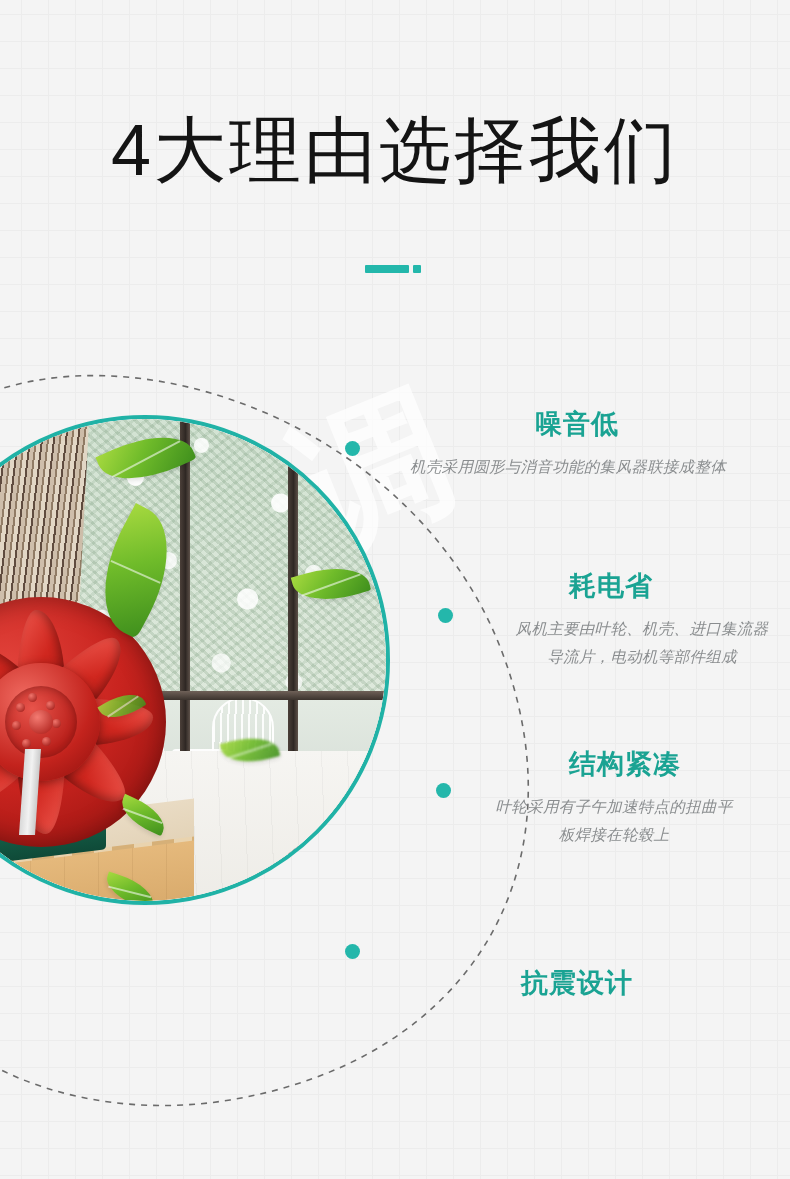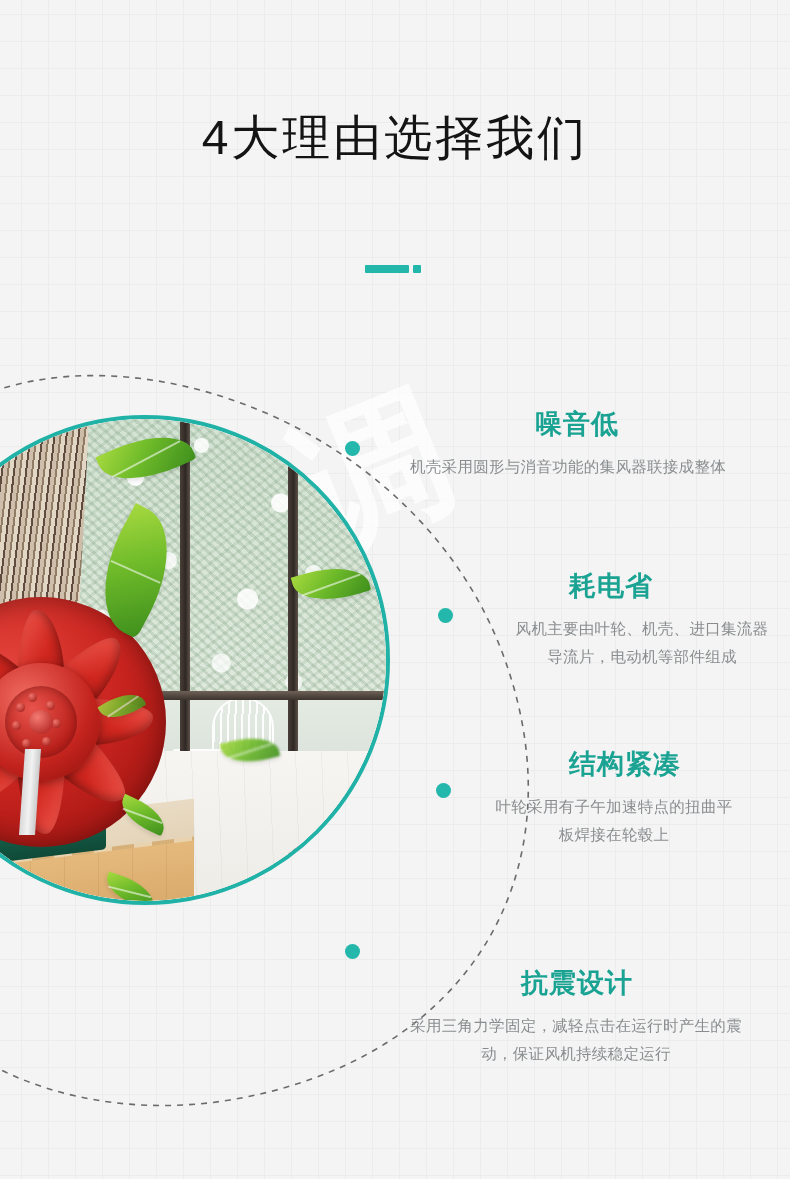--- a/index.html
+++ b/index.html
@@ -37,21 +37,21 @@
   .wm2{ left:-120px; top:430px; font-size:140px; color:rgba(255,255,255,.55); }
 
   
   .header{ position:absolute; left:0; right:0; top:84px; text-align:center; }
   .eyebrow{
     font-size:35px; color:#1f1f1f; letter-spacing:2.5px;
     font-weight:300; line-height:1;
   }
   .headline{
     margin-top:28px;
-    font-size:48px; color:#141414; letter-spacing:3px;
+    font-size:72px; color:#141414; letter-spacing:3px;
     font-weight:400; line-height:1.08;
   }
   .divider{
     position:absolute; top:264px; left:0; right:0;
     height:10px;
   }
   .divider .bar{
     position:absolute; left:365px; top:1px;
     width:44px; height:8px; background:#23b7ab; border-radius:1px;
   }
@@ -250,20 +250,21 @@
   
   .feature{ position:absolute;text-align:center; }
   .f-title{
     font-size:27px; font-weight:bold; color:#1aa393;
     letter-spacing:1px; line-height:1.1; white-space:nowrap;
   }
   .f-desc{
     margin-top:13px;
     font-size:15.5px; color:#8a8d8f; line-height:1.82;
     letter-spacing:.3px;
+    font-style:italic;
   }
   .node{
     position:absolute; width:15px; height:15px; border-radius:50%;
     background:#24b7ab;
   }
 </style>
 </head>
 <body>
 
 <div id="page">
@@ -367,16 +368,15 @@
 
   <div class="node" style="left:436px;top:783px;"></div>
   <div class="feature" style="left:490px;top:750px;width:270px;">
     <div class="f-title">结构紧凑</div>
     <div class="f-desc" style="width:248px;">叶轮采用有子午加速特点的扭曲平板焊接在轮毂上</div>
   </div>
 
   <div class="node" style="left:345px;top:944px;"></div>
   <div class="feature" style="left:402px;top:969px;width:350px;">
     <div class="f-title">抗震设计</div>
-    <div class="f-desc" style="width:348px;">采用三角力学固定，减轻点击在运行时产生的震动，保证风机持续稳定运行</div>
   </div>
 
 </div>
 
 </body></html>

